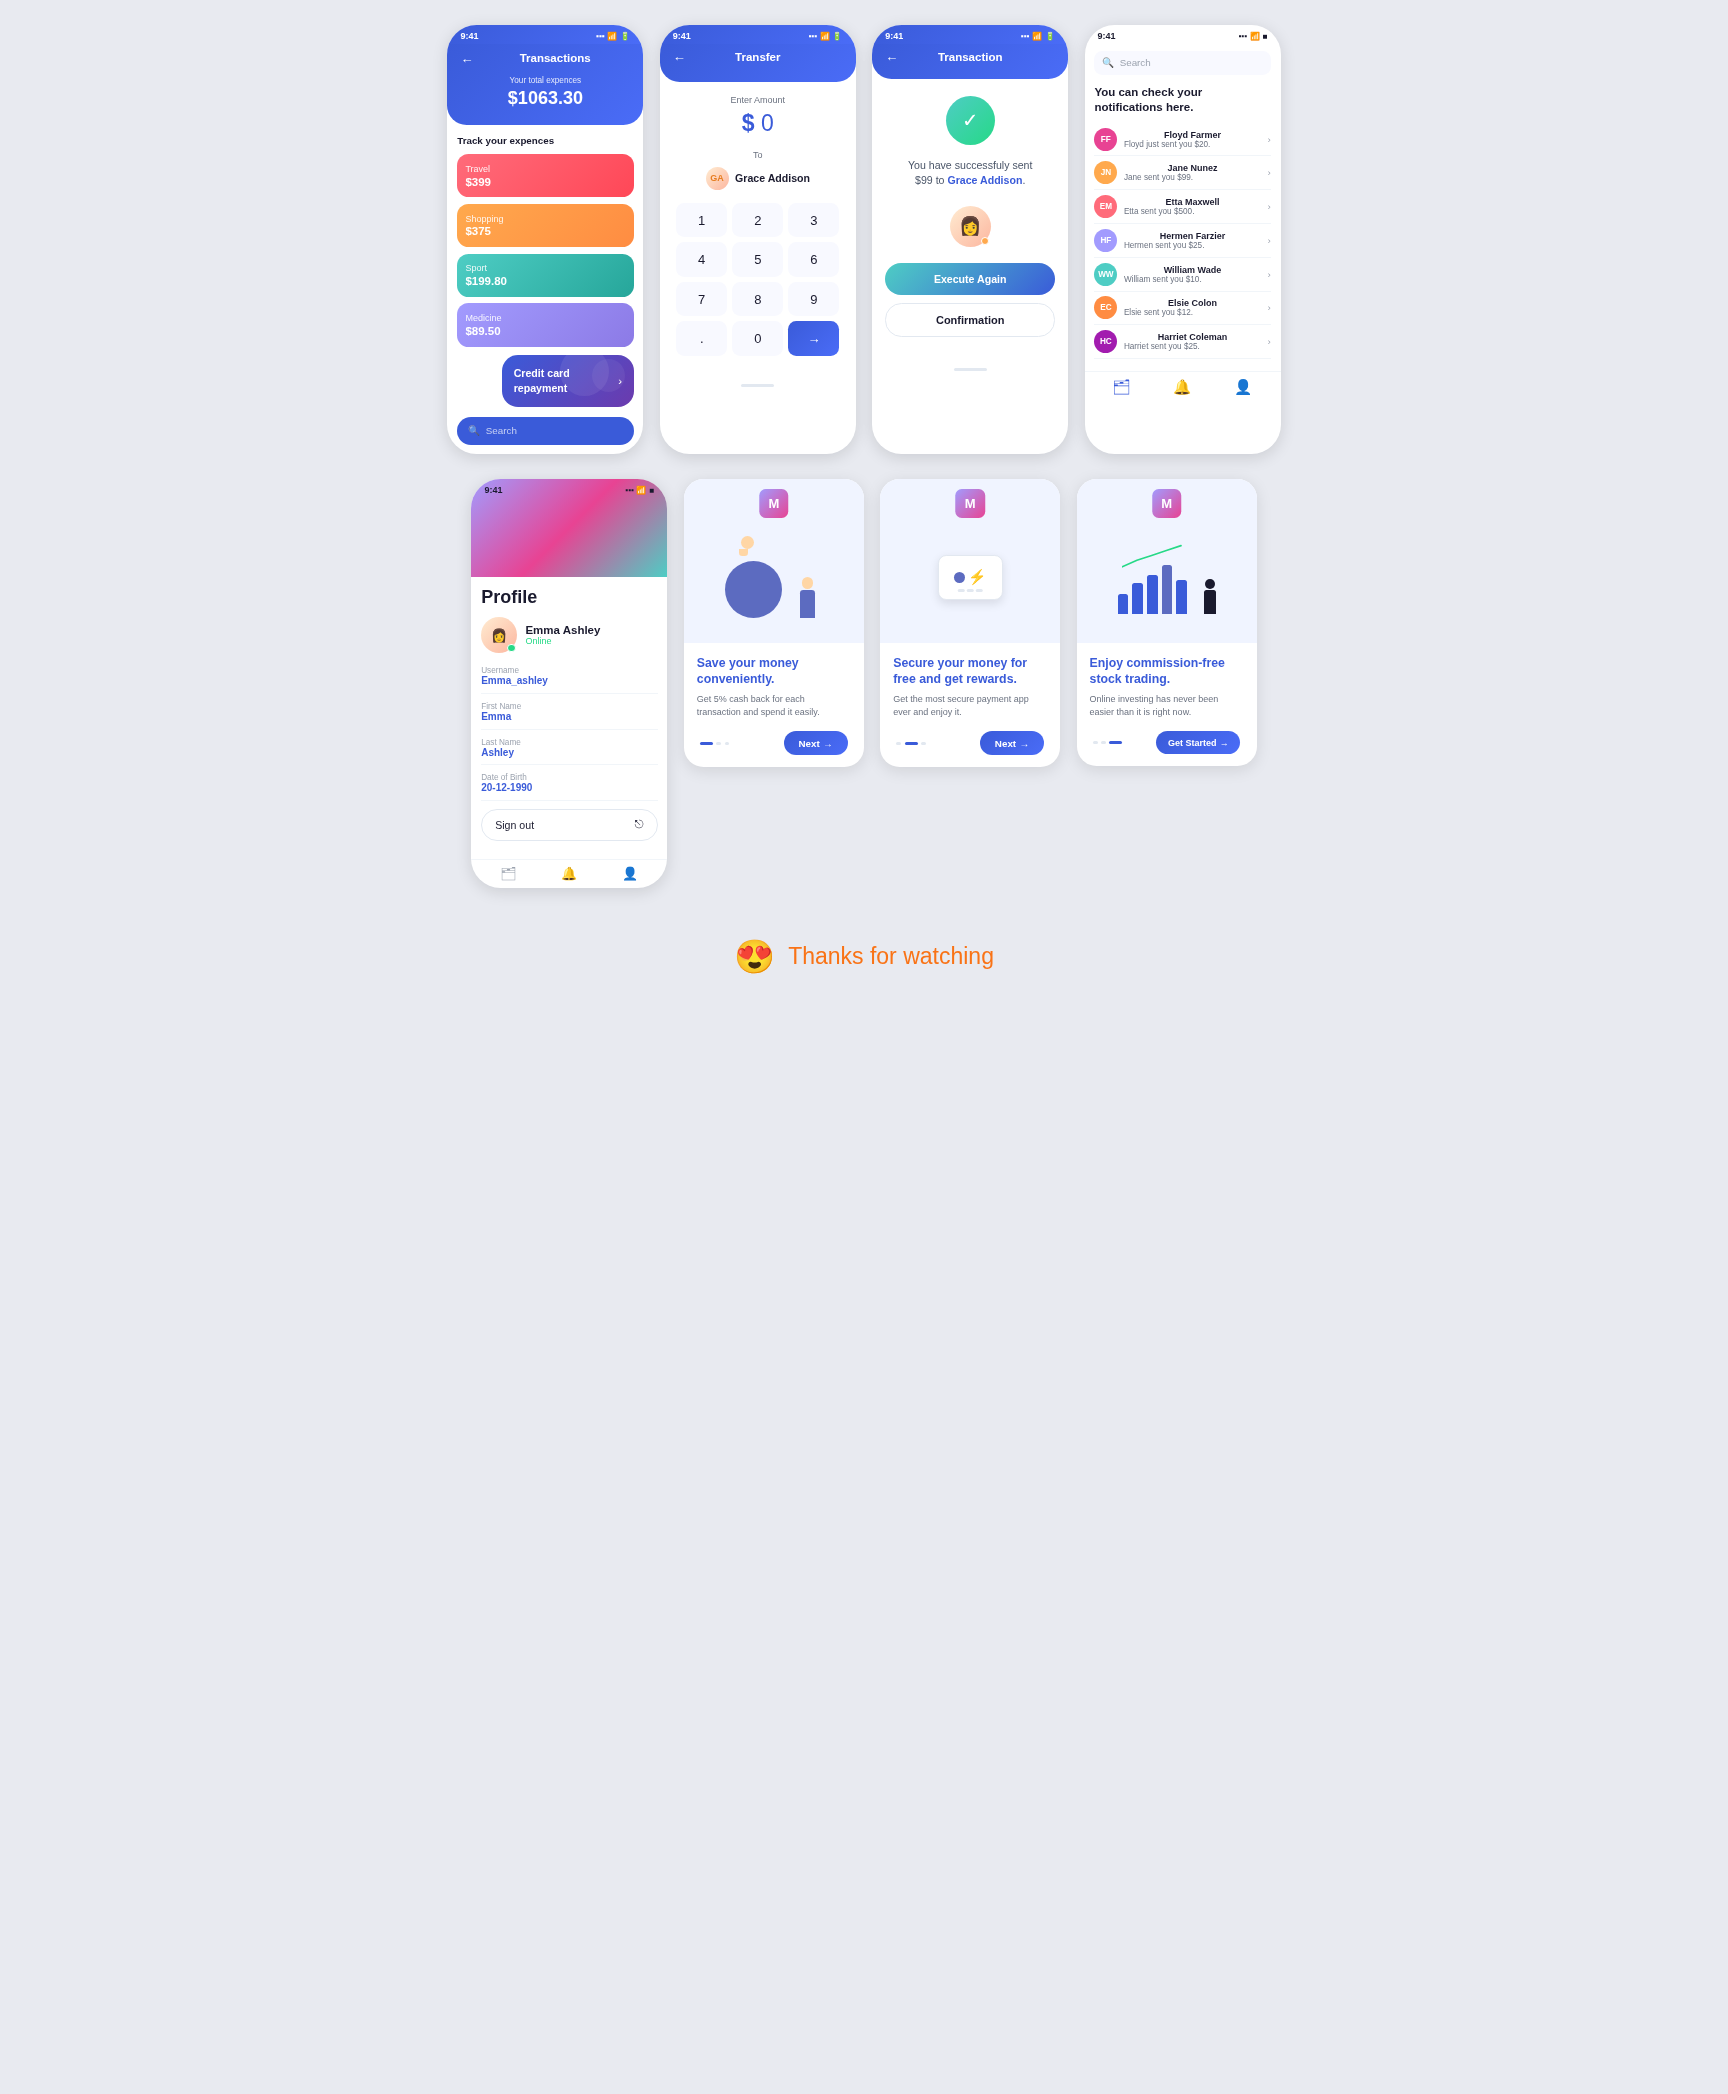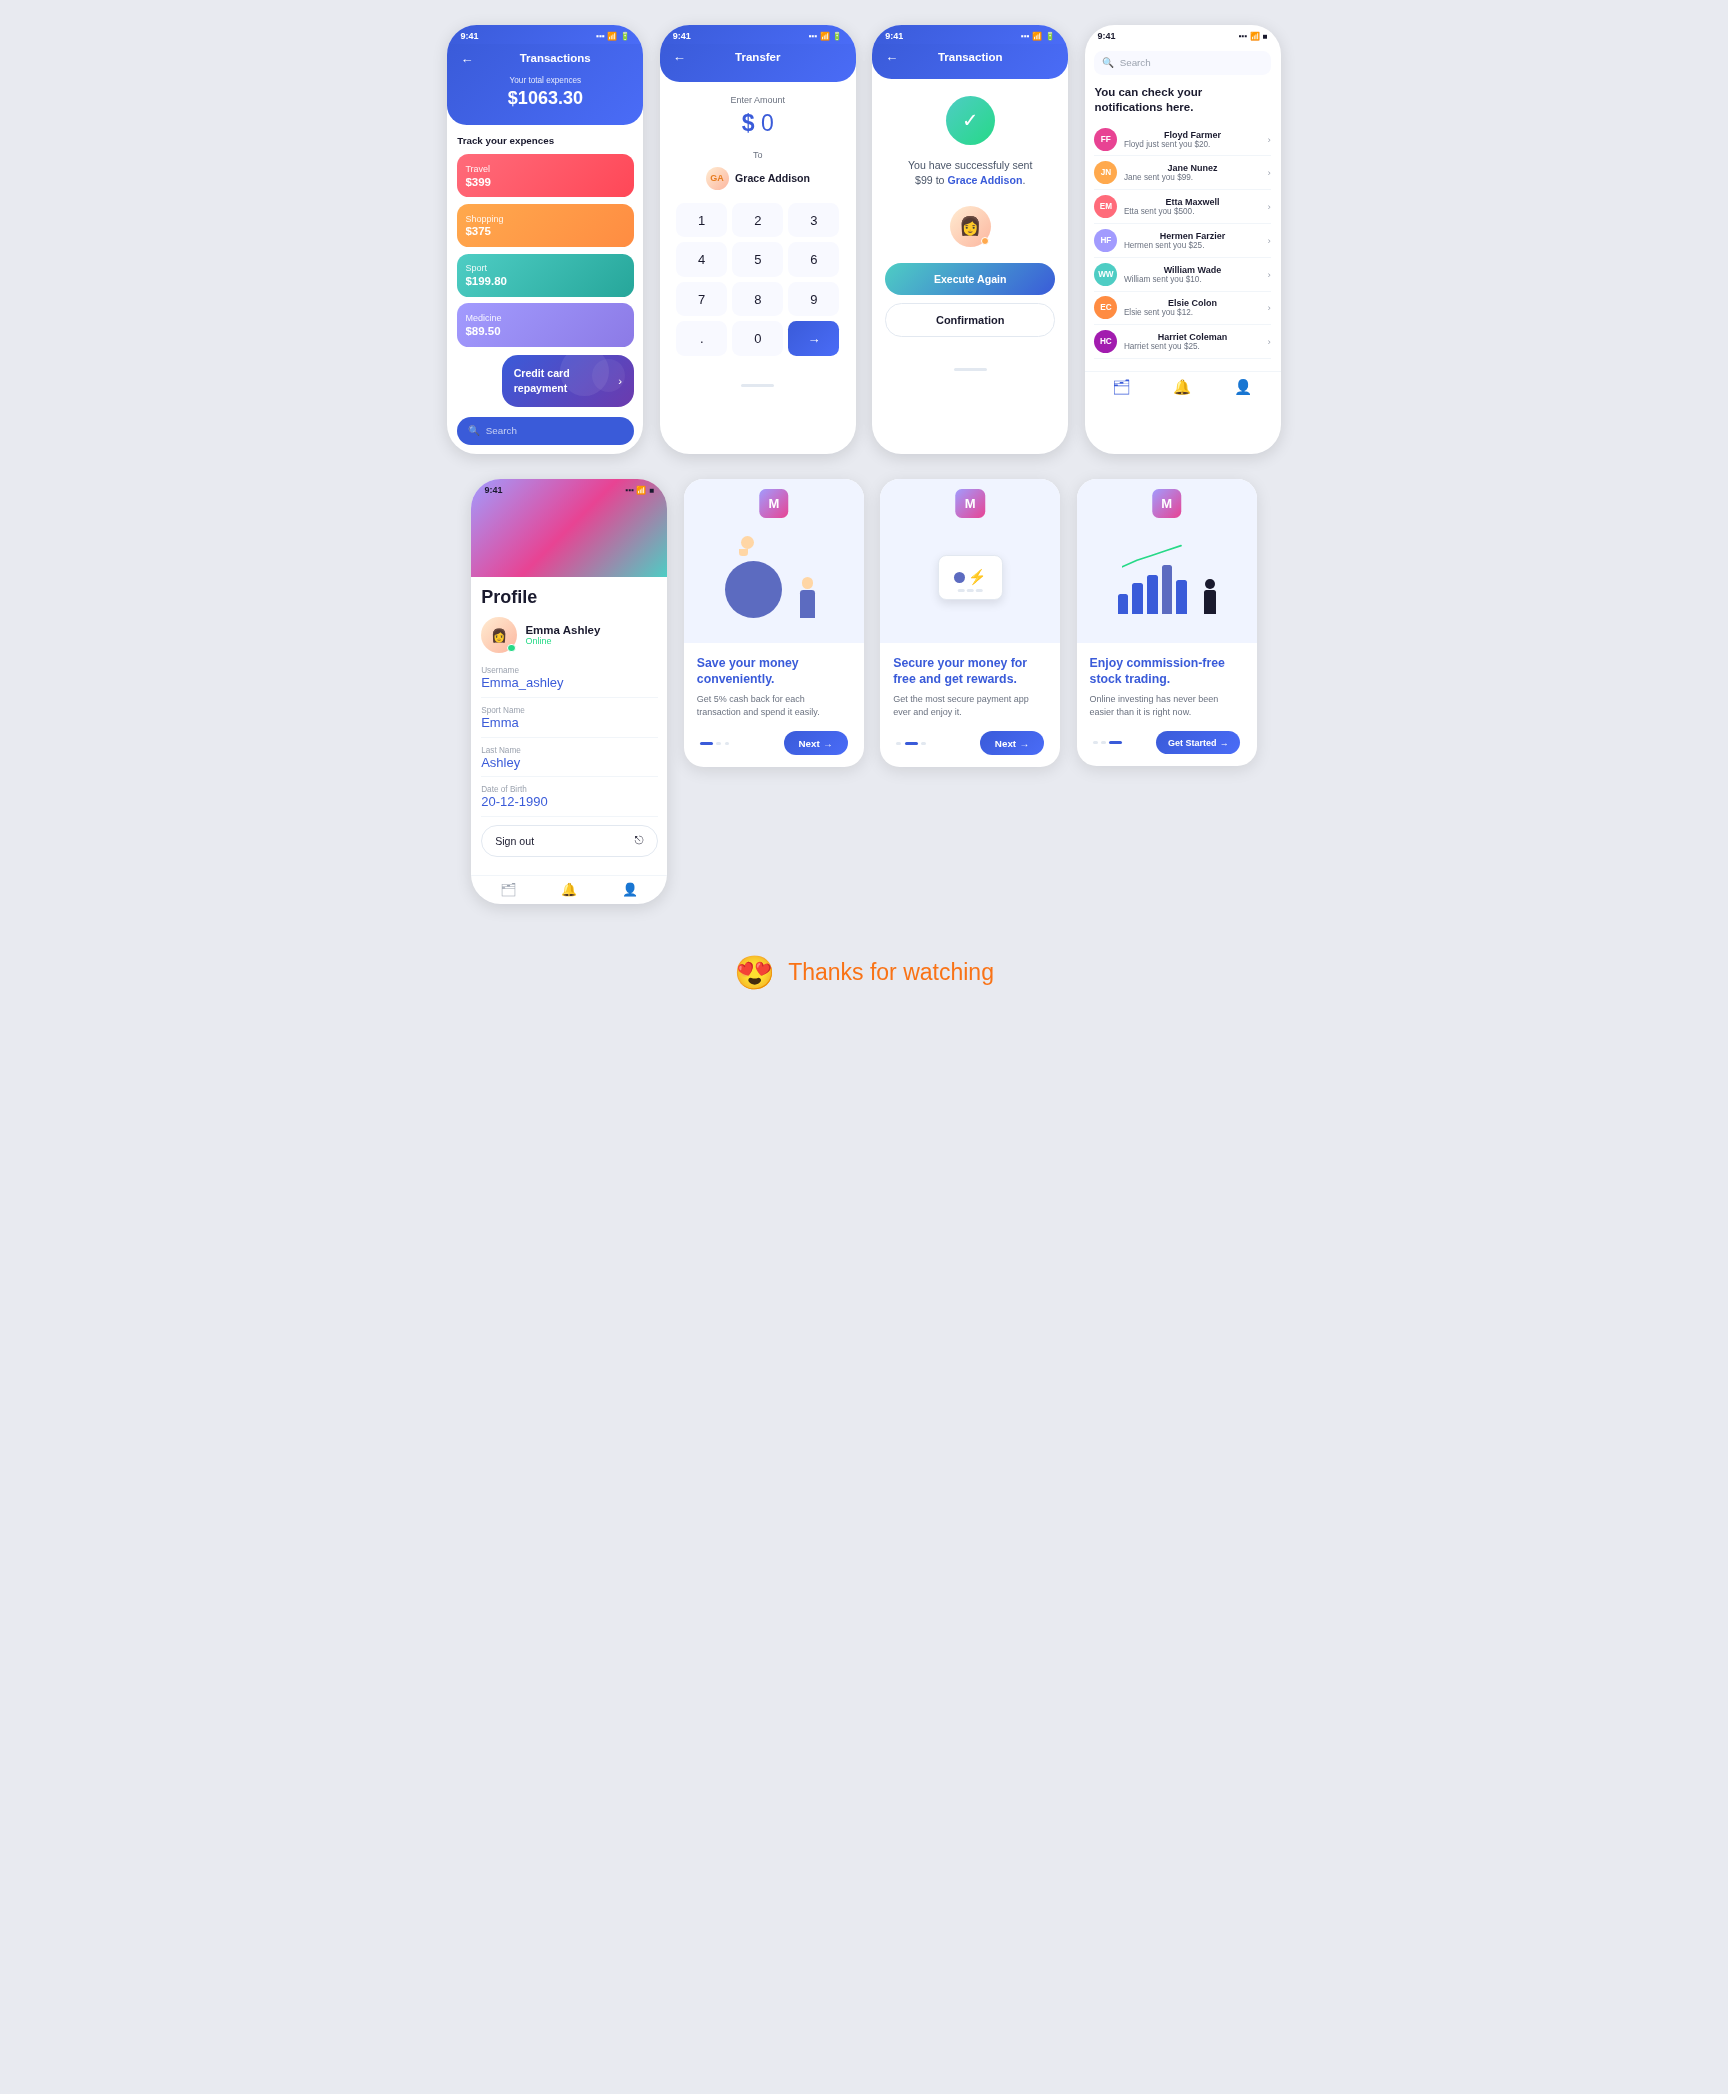--- a/index.html
+++ b/index.html
@@ -256,21 +256,21 @@
     }
     .profile-avatar .online-dot {
       position: absolute; bottom: 1.6px; right: 1.6px;
       width: 8.2px; height: 8.2px; border-radius: 50%;
       background: #26d987; border: 1.6px solid #fff;
     }
     .profile-name { font-size: 11.5px; font-weight: 700; color: #1a1a2e; }
     .profile-status { font-size: 9px; color: #26d987; }
     .profile-field { margin-bottom: 8.2px; padding-bottom: 6.5px; border-bottom: 0.8px solid #f1f5f9; }
     .pf-label { font-size: 8.2px; color: #9ca3af; }
-    .pf-value { font-size: 13px; color: #3a5bd9; font-weight: 400; }
+    .pf-value { font-size: 10px; color: #3a5bd9; font-weight: 700; }
     .signout-btn {
       display: flex; align-items: center; justify-content: space-between;
       border: 1.2px solid #e2e8f0; border-radius: 16.4px; padding: 8.2px 13px;
       cursor: pointer; margin-top: 6.5px;
     }
     .signout-text { font-size: 10.6px; color: #1a1a2e; font-weight: 500; }
     .signout-icon { font-size: 11.5px; color: #1a1a2e; }
     .s5-nav { display: flex; justify-content: space-around; padding: 6.5px; border-top: 0.8px solid #f1f5f9; margin-top: 8.2px; }
     .s5-nav-item { font-size: 13px; color: #9ca3af; cursor: pointer; }
     .s5-nav-item.active { color: #3a5bd9; }
@@ -577,21 +577,21 @@
         <div>
           <div class="profile-name">Emma Ashley</div>
           <div class="profile-status">Online</div>
         </div>
       </div>
       <div class="profile-field">
         <div class="pf-label">Username</div>
         <div class="pf-value">Emma_ashley</div>
       </div>
       <div class="profile-field">
-        <div class="pf-label">Sport Name</div>
+        <div class="pf-label">First Name</div>
         <div class="pf-value">Emma</div>
       </div>
       <div class="profile-field">
         <div class="pf-label">Last Name</div>
         <div class="pf-value">Ashley</div>
       </div>
       <div class="profile-field">
         <div class="pf-label">Date of Birth</div>
         <div class="pf-value">20-12-1990</div>
       </div>

